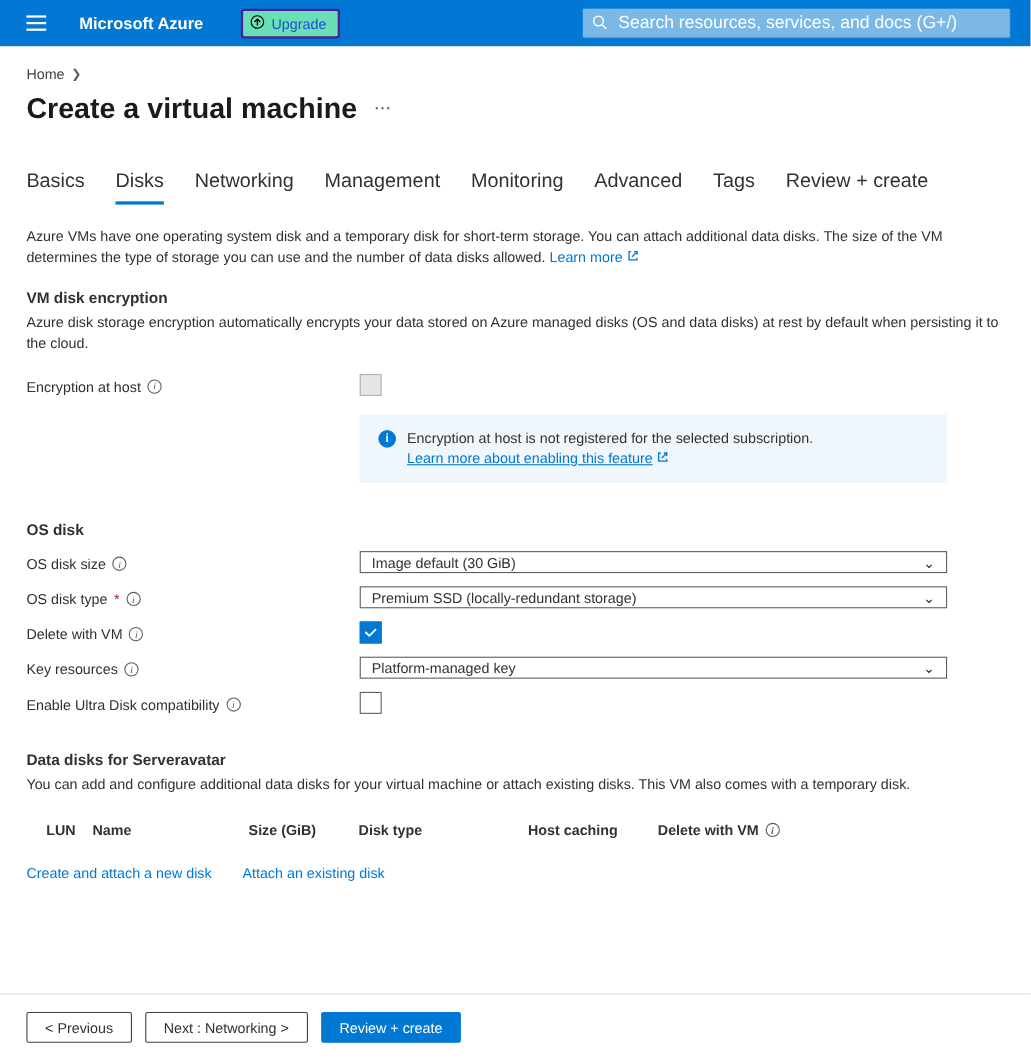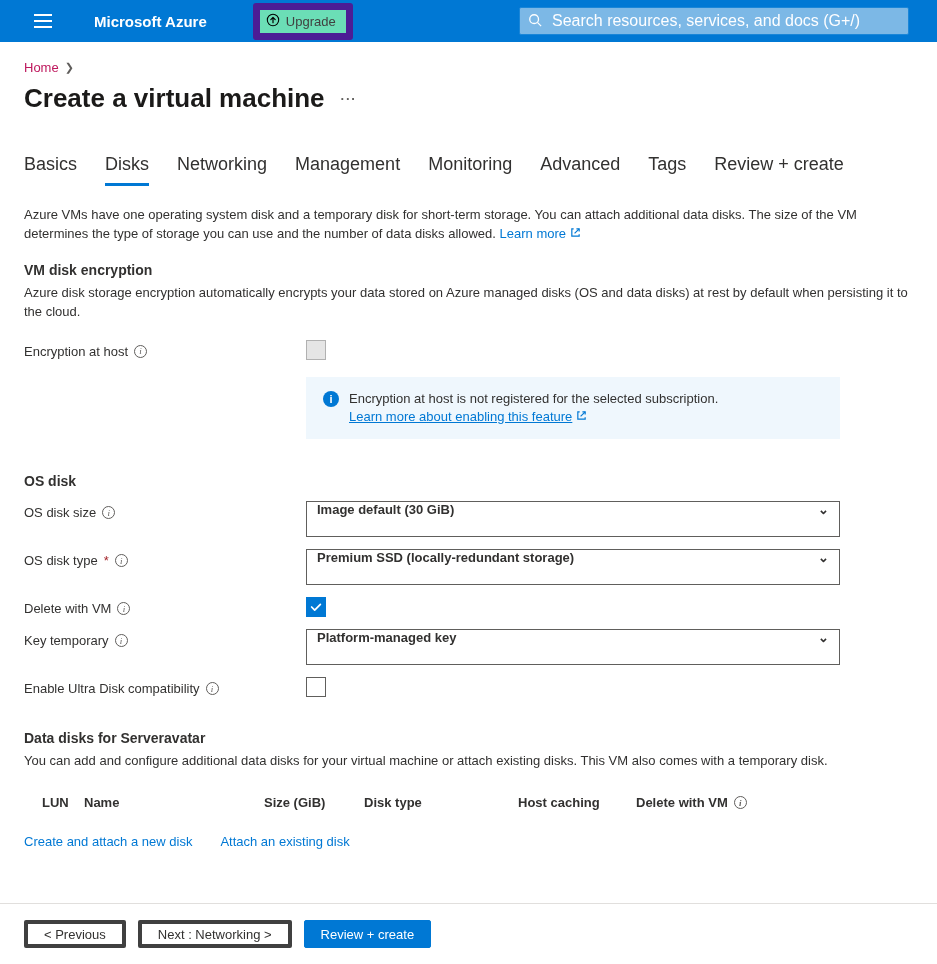--- a/index.html
+++ b/index.html
@@ -9,30 +9,30 @@
     font-size: 13px;
     color: #323130;
     background: #fff;
   }
   
   .topnav {
     background: #0078d4;
     height: 42px;
     display: flex;
     align-items: center;
-    padding: 0 28px;
-    gap: 16px;
+    padding: 0 18px;
+    gap: 4px;
   }
   .hamburger { display:flex; flex-direction:column; gap:4px; cursor:pointer; padding:6px;}
   .hamburger span{ display:block; width:18px; height:2px; background:#fff;}
   .brand { color:#fff; font-size:15px; font-weight:600; margin-left: 20px; }
   .upgrade-btn {
     background:#6bdeb6;
-    color:#404040;
-    border:7px solid #4c1d95;
+    color:#1d4ed8;
+    border:2px solid #4c1d95;
     border-radius:3px;
     padding:3px 10px 3px 6px;
     font-size:13px;
     display:flex;
     align-items:center;
     gap:6px;
     cursor:pointer;
     margin-left: 30px;
   }
   .upgrade-btn svg{width:14px;height:14px;}
@@ -49,51 +49,51 @@
   .search input{
     background:transparent; border:none; outline:none;
     color:#fff; font-size:16px; width:100%;
   }
   .search input::placeholder{color:#fefeff;}
   .search svg{width:14px;height:14px;}
 
   
   .page { padding: 12px 24px 90px 24px; max-width: 937px; }
   .breadcrumb { margin: 6px 0 8px 0; display:flex; align-items:center; gap:6px;}
-  .breadcrumb a{ color:#be185d; text-decoration:none; font-size:13px;}
+  .breadcrumb a{ color:#404040; text-decoration:none; font-size:13px;}
   .bc-chevron { color:#605e5c; font-size:11px;}
   .page-title-row { display:flex; align-items:center; gap:16px; margin-bottom: 40px;}
   h1.page-title { font-size:26px; font-weight:600; margin:0; color:#1b1a19;}
   .ellipsis { color:#605e5c; cursor:pointer; letter-spacing:1px; font-weight:600;}
 
   .tabs { display:flex; gap:28px; border-bottom: none; margin-bottom:20px;}
   .tab { font-size:18px; padding:0 0 8px 0; cursor:pointer; color:#323130;}
   .tab.active { font-weight:400; border-bottom:3px solid #0078d4; color:#323130;}
 
   p.desc { margin:4px 0 18px 0; line-height:1.45; color:#323130;}
   a.link { color:#0078d4; text-decoration:none;}
   a.link.underline { text-decoration:underline;}
   .ext-icon { display:inline-block; margin-left:4px; vertical-align:middle;}
   .ext-icon svg{width:11px;height:11px;}
 
   h2.sec-title { font-size:14px; font-weight:600; margin:12px 0 6px 0;}
 
-  .form-row { display:flex; align-items:flex-start; margin:12px 0;}
+  .form-row { display:flex; align-items:flex-start; margin:12px 0;gap:21px;}
   .form-label { width:282px; padding-top:4px; display:flex; align-items:center; gap:6px; font-size:13px;}
   .form-label .req { color:#a4262c;}
   .info-icon {
     width:13px;height:13px;border:1px solid #605e5c;border-radius:50%;
     display:inline-flex;align-items:center;justify-content:center;
     font-size:9px;color:#605e5c; font-style:italic; font-family:Georgia,serif;
   }
   .form-control { flex:1; max-width:534px;}
   .select {
-    display:flex; justify-content:space-between;
-    border:1px solid #605e5c; height:36px; padding:0 10px;
-    background:#fff; cursor:pointer; font-size:13px;font-weight:bold;
+    display:flex; align-items:center; justify-content:space-between;
+    border:1px solid #605e5c; height:20px; padding:0 10px;
+    background:#fff; cursor:pointer; font-size:13px;
   }
   .select .chev{ font-size:13px; color:#323130;}
   .checkbox {
     width:20px;height:20px;border:1px solid #605e5c;background:#fff;
     display:inline-flex;align-items:center;justify-content:center;cursor:pointer;
   }
   .checkbox.disabled{ background:#e5e5e5; border-color:#b1b1b1; cursor:default;}
   .checkbox.checked { background:#0078d4; border-color:#0078d4;}
   .checkbox.checked svg{ width:14px;height:14px;}
 
@@ -105,36 +105,36 @@
   .info-callout .bullet{
     width:16px;height:16px;border-radius:50%;background:#0078d4;color:#fff;
     display:flex;align-items:center;justify-content:center;font-size:11px;font-weight:700;
     flex-shrink:0; margin-top:1px;
   }
   .info-callout .msg{font-size:13px; line-height:1.4;}
 
   .data-table { margin-top:12px;}
   .data-table .thead { display:flex; font-weight:600; font-size:13px; padding:6px 0;}
   .col-lun{ width:60px; padding-left:18px;}
-  .col-name{ width:180px;}
+  .col-name{ width:142px;}
   .col-size{ width:100px;}
   .col-type{ width:154px;}
   .col-cache{ width:118px;}
   .col-delete{ flex:1; display:flex; align-items:center; gap:6px;}
 
   .disk-actions{ margin-top:18px; display:flex; gap:28px;}
 
   .footer {
     position:fixed; left:0; bottom:0; right:0;
     border-top:1px solid #e1dfdd; background:#fff;
     padding:16px 24px; display:flex; gap:12px;
     max-width:937px; width:100%;
   }
   .btn { height:28px; padding:0 16px; font-size:13px; cursor:pointer; display:inline-flex; align-items:center; border-radius:2px;}
-  .btn.outline { background:#fff; border:4px solid #404040; color:#323130;}
+  .btn.outline { background:#fff; border:1px solid #404040; color:#323130;}
   .btn.primary { background:#0078d4; border:1px solid #0078d4; color:#fff;}
 </style>
 </head>
 <body>
 
 <div class="topnav">
   <div class="hamburger">
     <span></span>
       <span></span>
       <span></span>
@@ -260,21 +260,21 @@
       <span class="checkbox checked">
         <svg viewBox="0 0 16 16" fill="none" stroke="#fff" stroke-width="2" stroke-linecap="round" stroke-linejoin="round">
             <polyline points="3 8 6.5 11.5 13 5"></polyline>
           </svg>
       </span>
     </div>
   </div>
 
   <div class="form-row">
     <div class="form-label">
-      <span>Key temporary</span>
+      <span>Key resources</span>
       <span class="info-icon">i</span>
     </div>
     <div class="form-control">
       <div class="select">
         <span>Platform-managed key</span>
         <span class="chev">⌄</span>
       </div>
     </div>
   </div>
 

